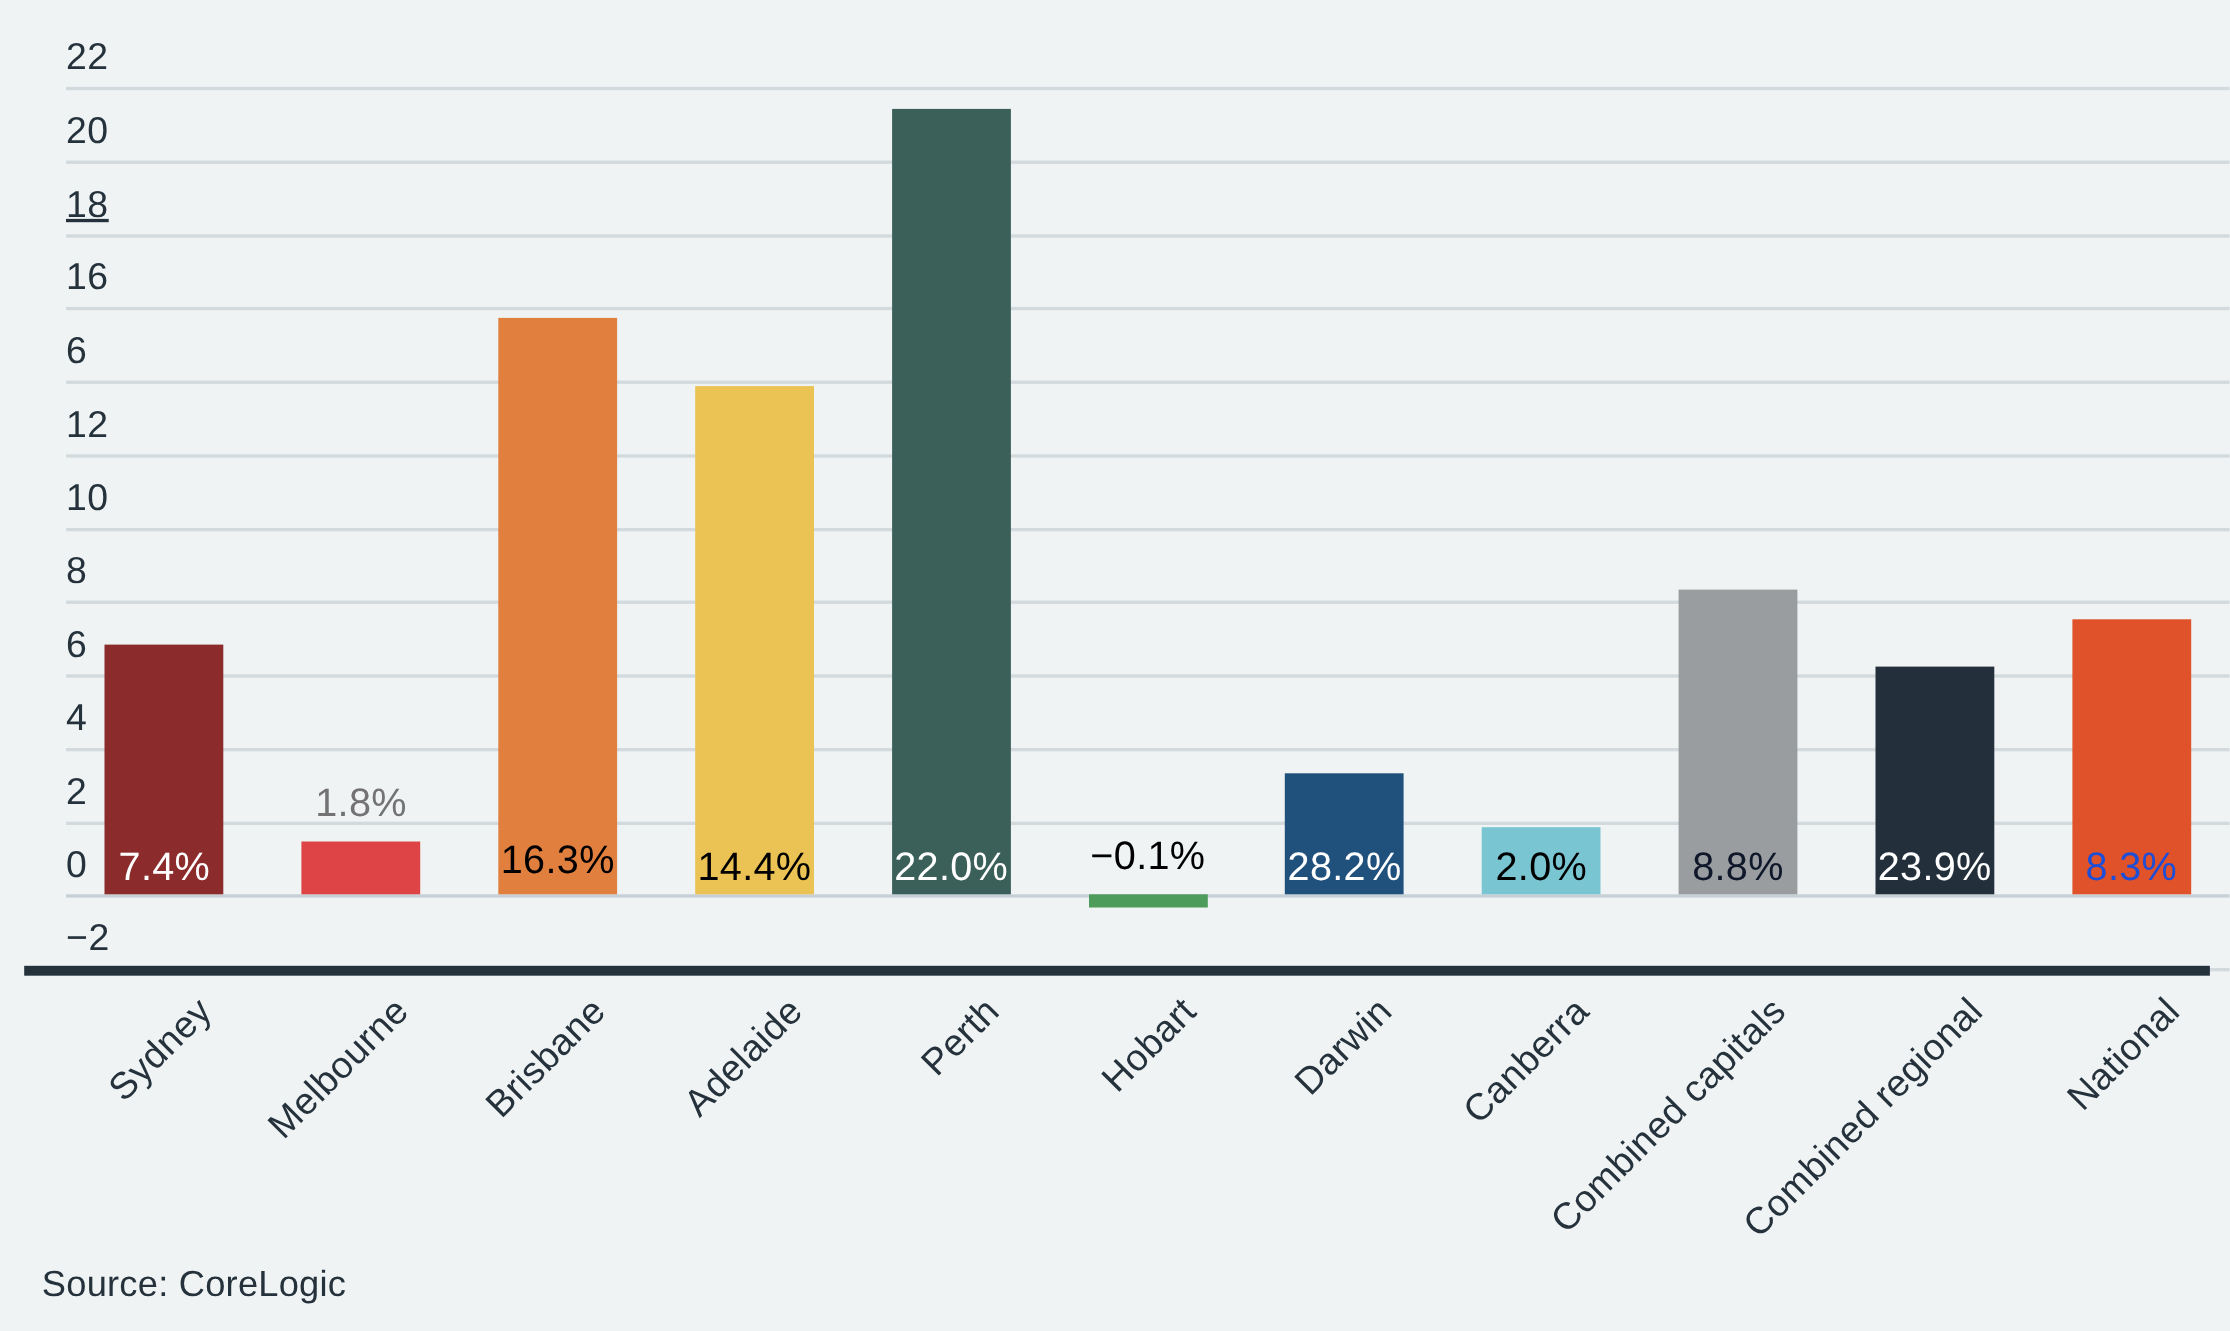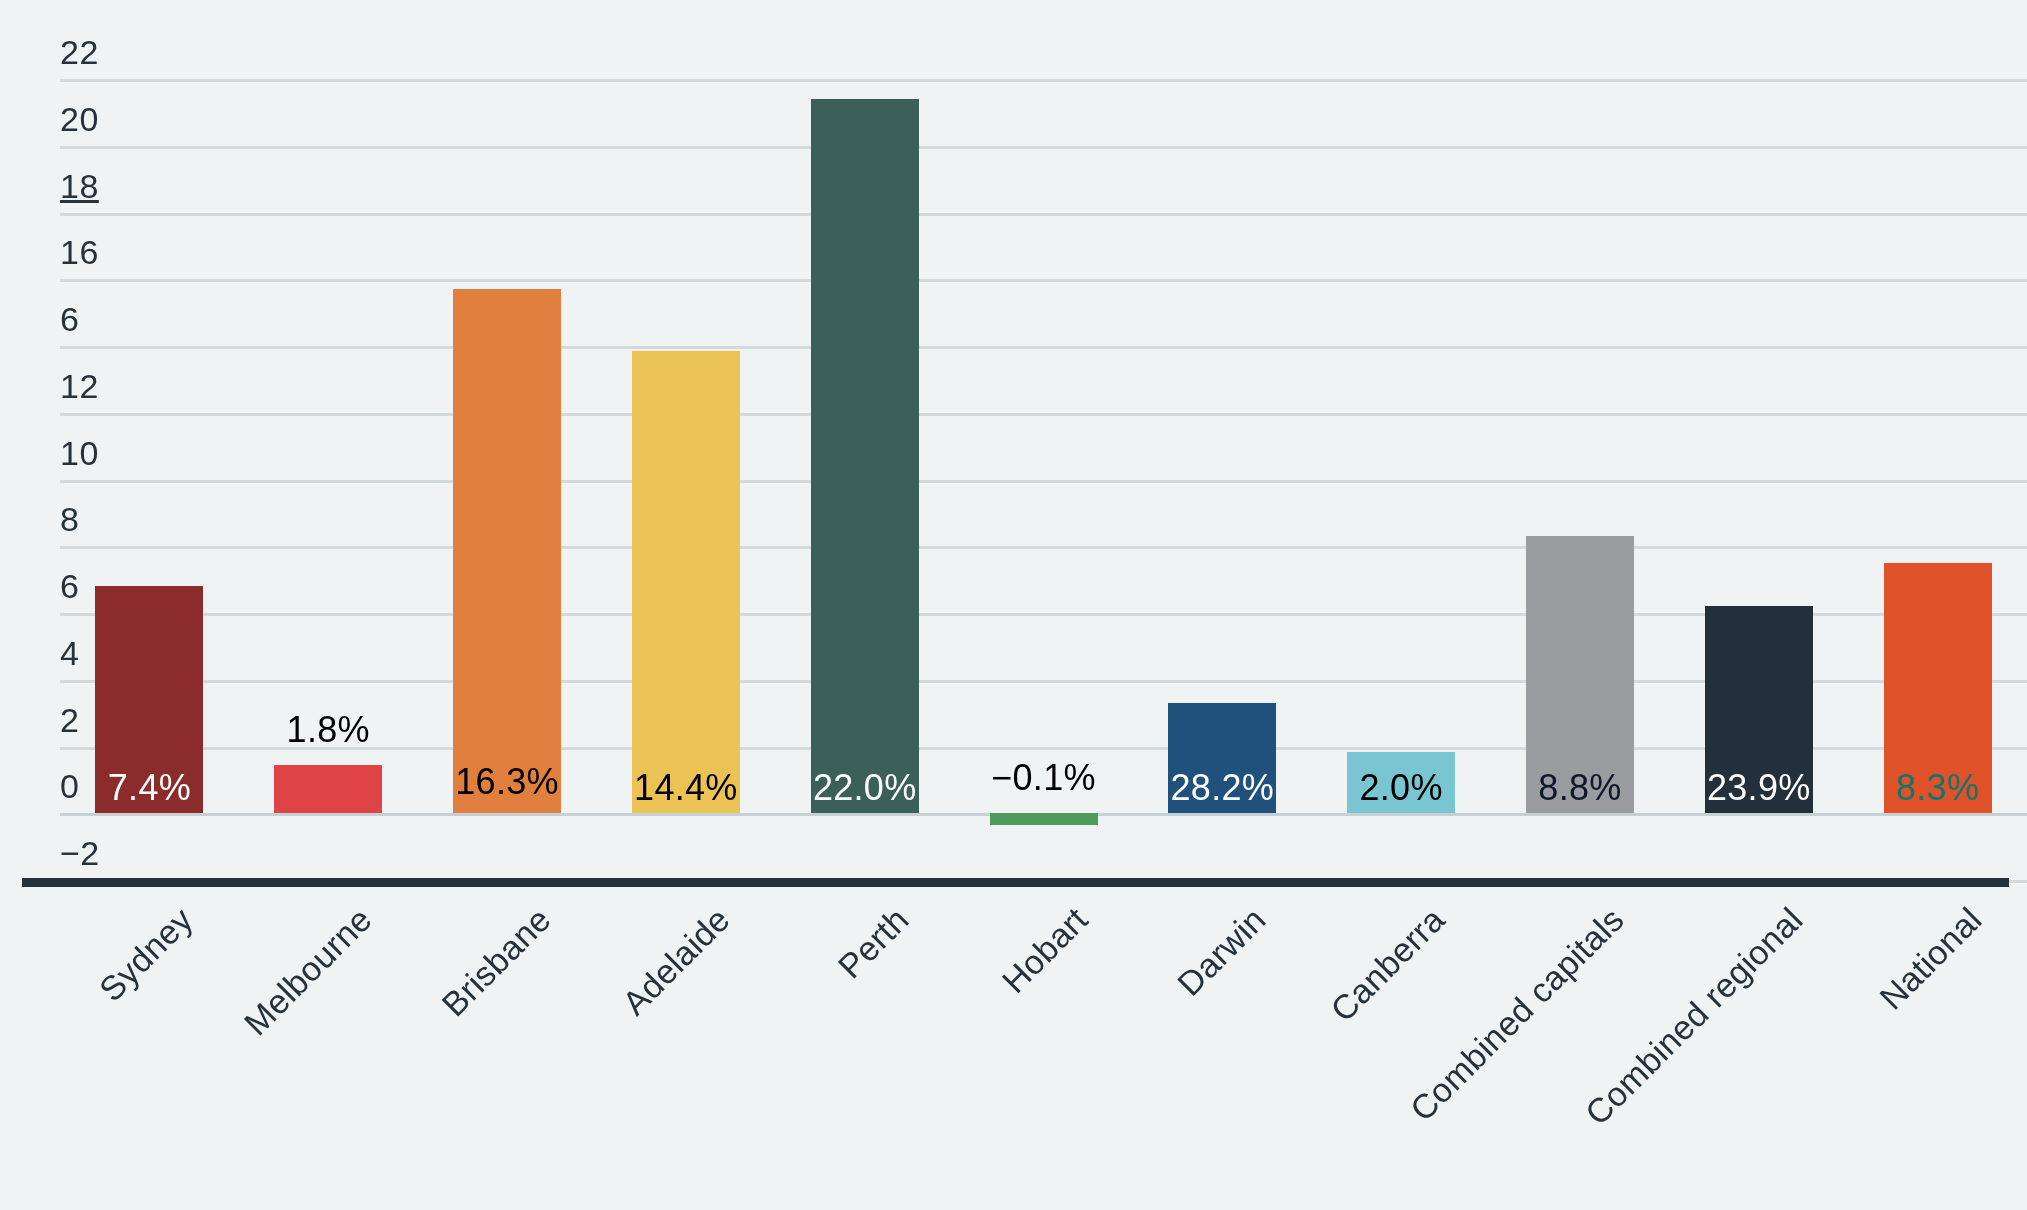--- a/index.html
+++ b/index.html
@@ -145,21 +145,21 @@
         <div class="ytick" style="top: 747.25px;">0</div>
         <div class="ytick" style="top: 814px;">−2</div>
       </div>
     <div id="bars">
         <div class="bar" style="left: 35.4091px; width: 108px; top: 0px; height: 850px;">
           <div class="bar-rect" style="background: rgb(140, 43, 43); top: 566.3px; height: 226.95px;"></div>
           <div class="bar-label" style="color: rgb(255, 255, 255); top: 747.25px;">7.4%</div>
         </div>
         <div class="bar" style="left: 214.227px; width: 108px; top: 0px; height: 850px;">
           <div class="bar-rect" style="background: rgb(222, 68, 70); top: 744.856px; height: 48.3937px;"></div>
-          <div class="bar-label" style="color: #000000; top: 688.856px;">1.8%</div>
+          <div class="bar-label" style="color: #737373; top: 688.856px;">1.8%</div>
         </div>
         <div class="bar" style="left: 393.045px; width: 108px; top: 0px; height: 850px;">
           <div class="bar-rect" style="background: rgb(225, 127, 63); top: 269.262px; height: 523.987px;"></div>
           <div class="bar-label" style="color: rgb(0, 0, 0); top: 713px; margin-top: 28px;">16.3%</div>
         </div>
         <div class="bar" style="left: 571.864px; width: 108px; top: 0px; height: 850px;">
           <div class="bar-rect" style="background: rgb(235, 194, 84); top: 331.006px; height: 462.244px;"></div>
           <div class="bar-label" style="color: rgb(0, 0, 0); top: 747.25px;">14.4%</div>
         </div>
         <div class="bar" style="left: 750.682px; width: 108px; top: 0px; height: 850px;">
@@ -181,35 +181,36 @@
         <div class="bar" style="left: 1465.95px; width: 108px; top: 0px; height: 850px;">
           <div class="bar-rect" style="background: rgb(154, 157, 160); top: 516.237px; height: 277.012px;"></div>
           <div class="bar-label" style="color: #0f172a; top: 747.25px;">8.8%</div>
         </div>
         <div class="bar" style="left: 1644.77px; width: 108px; top: 0px; height: 850px;">
           <div class="bar-rect" style="background: rgb(35, 48, 60); top: 586.325px; height: 206.925px;"></div>
           <div class="bar-label" style="color: rgb(255, 255, 255); top: 747.25px;">23.9%</div>
         </div>
         <div class="bar" style="left: 1823.59px; width: 108px; top: 0px; height: 850px;">
           <div class="bar-rect" style="background: rgb(224, 82, 42); top: 542.938px; height: 250.312px;"></div>
-          <div class="bar-label" style="color: #0f766e; top: 747.25px;">8.3%</div>
+          <div class="bar-label" style="color: #1d4ed8; top: 747.25px;">8.3%</div>
         </div>
       </div>
   </div>
 
   <div id="axis-line"></div>
 
   <div id="xticks">
       <div class="xtick" style="left: 173.409px;"><span>Sydney</span></div>
       <div class="xtick" style="left: 352.227px;"><span>Melbourne</span></div>
       <div class="xtick" style="left: 531.045px;"><span>Brisbane</span></div>
       <div class="xtick" style="left: 709.864px;"><span>Adelaide</span></div>
       <div class="xtick" style="left: 888.682px;"><span>Perth</span></div>
       <div class="xtick" style="left: 1067.5px;"><span>Hobart</span></div>
       <div class="xtick" style="left: 1246.32px;"><span>Darwin</span></div>
       <div class="xtick" style="left: 1425.14px;"><span>Canberra</span></div>
       <div class="xtick" style="left: 1603.95px;"><span>Combined capitals</span></div>
       <div class="xtick" style="left: 1782.77px;"><span>Combined regional</span></div>
       <div class="xtick" style="left: 1961.59px;"><span>National</span></div>
     </div>
 
+  <div id="source-note">Source: CoreLogic</div>
 
 </div>
 
 </body></html>

